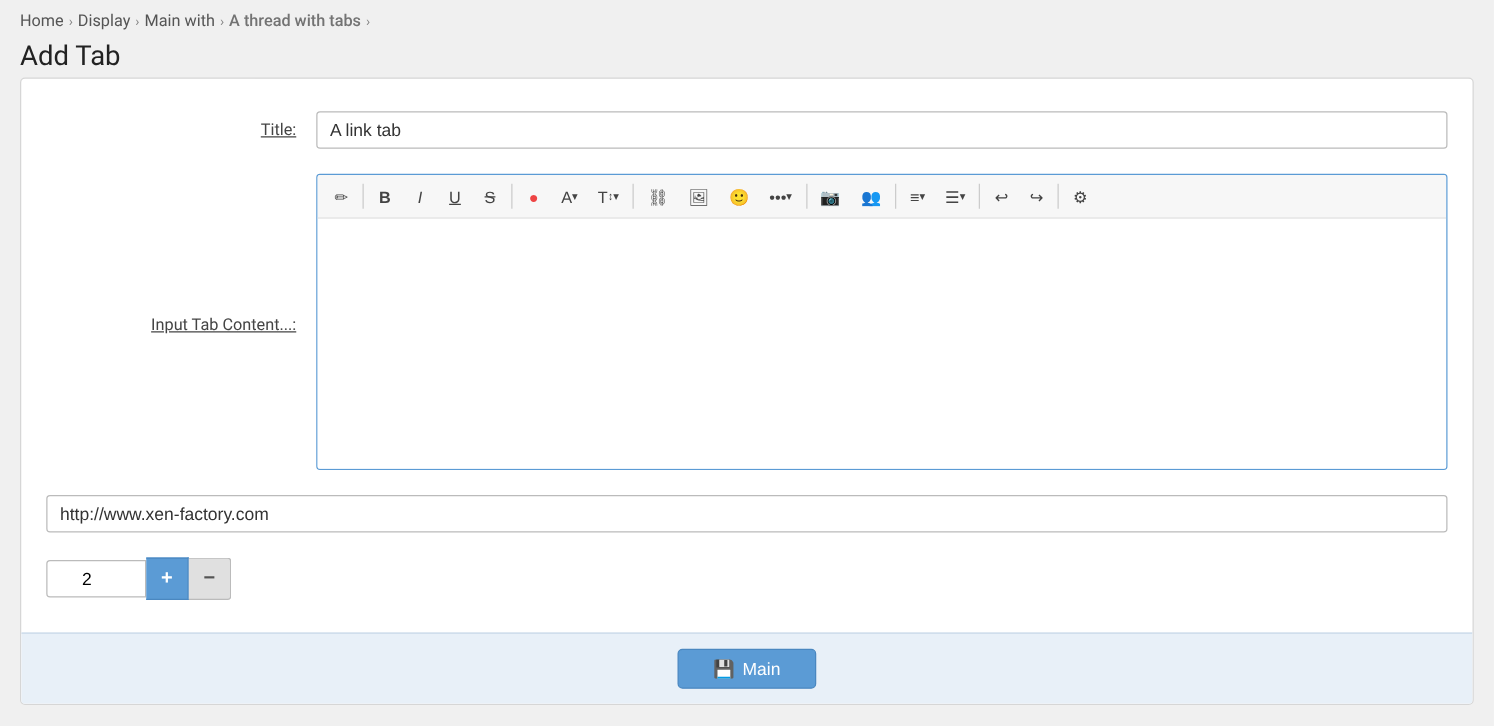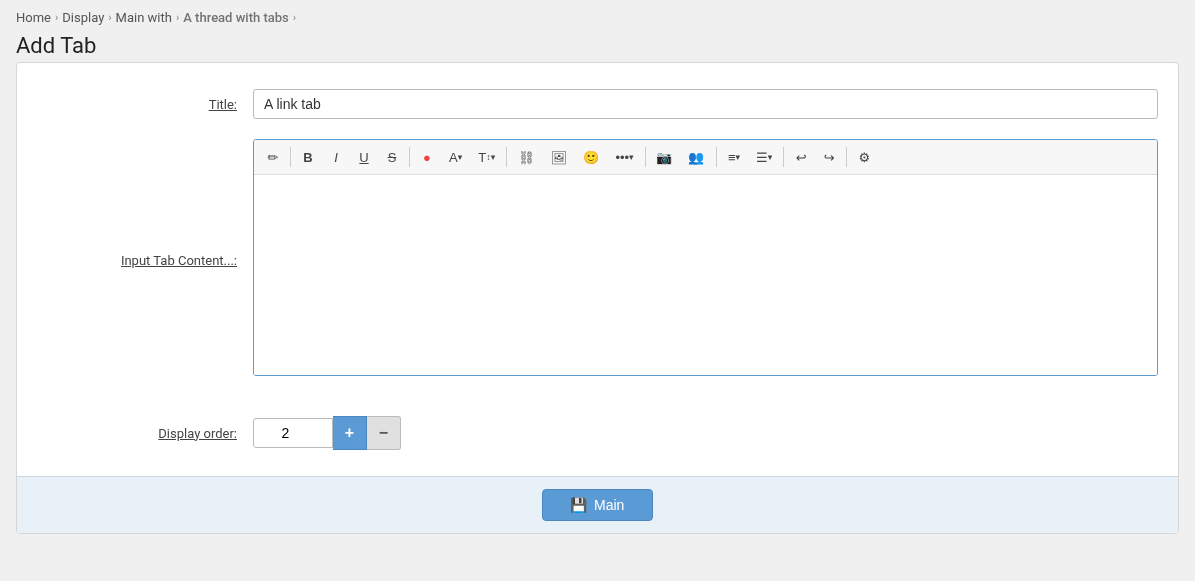--- a/index.html
+++ b/index.html
@@ -260,24 +260,24 @@
             <div class="toolbar-sep"></div>
 
             <button class="toolbar-btn" title="Settings">⚙</button>
           </div>
 
           <div class="editor-content" contenteditable="true" style=""></div>
         </div>
       </div>
 
       <div class="form-row align-center">
+        <input type="text" class="form-control" value="http://www.xen-factory.com" style="">
       </div>
 
       <div class="form-row align-center">
-        <label class="form-label center">Display order:</label>
         <div class="stepper-group">
           <input type="number" class="stepper-input" value="2" style="">
           <button class="stepper-btn plus">+</button>
           <button class="stepper-btn minus">−</button>
         </div>
       </div>
 
     </div>
 
     <div class="form-footer">

